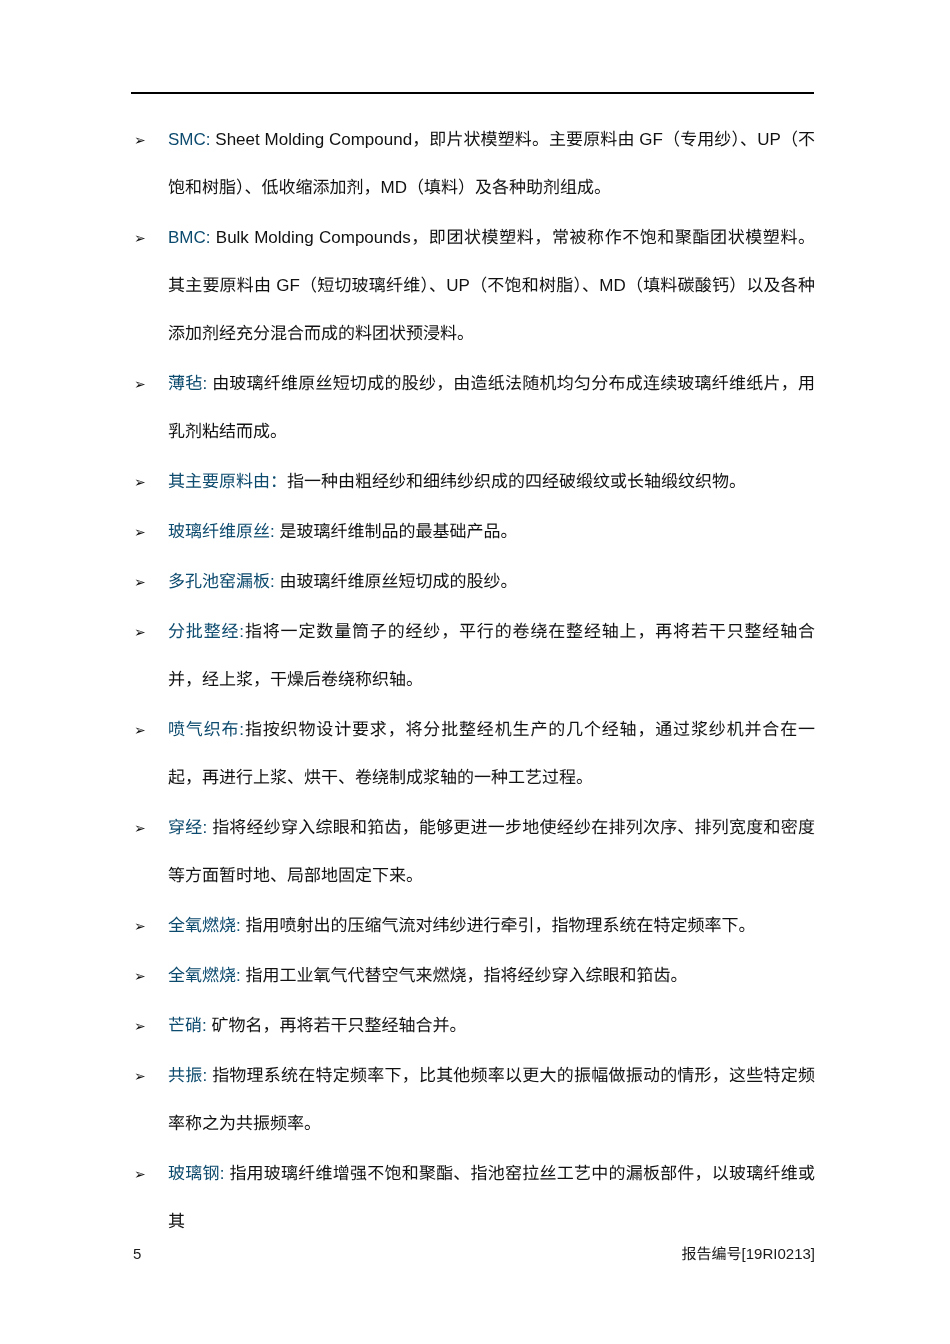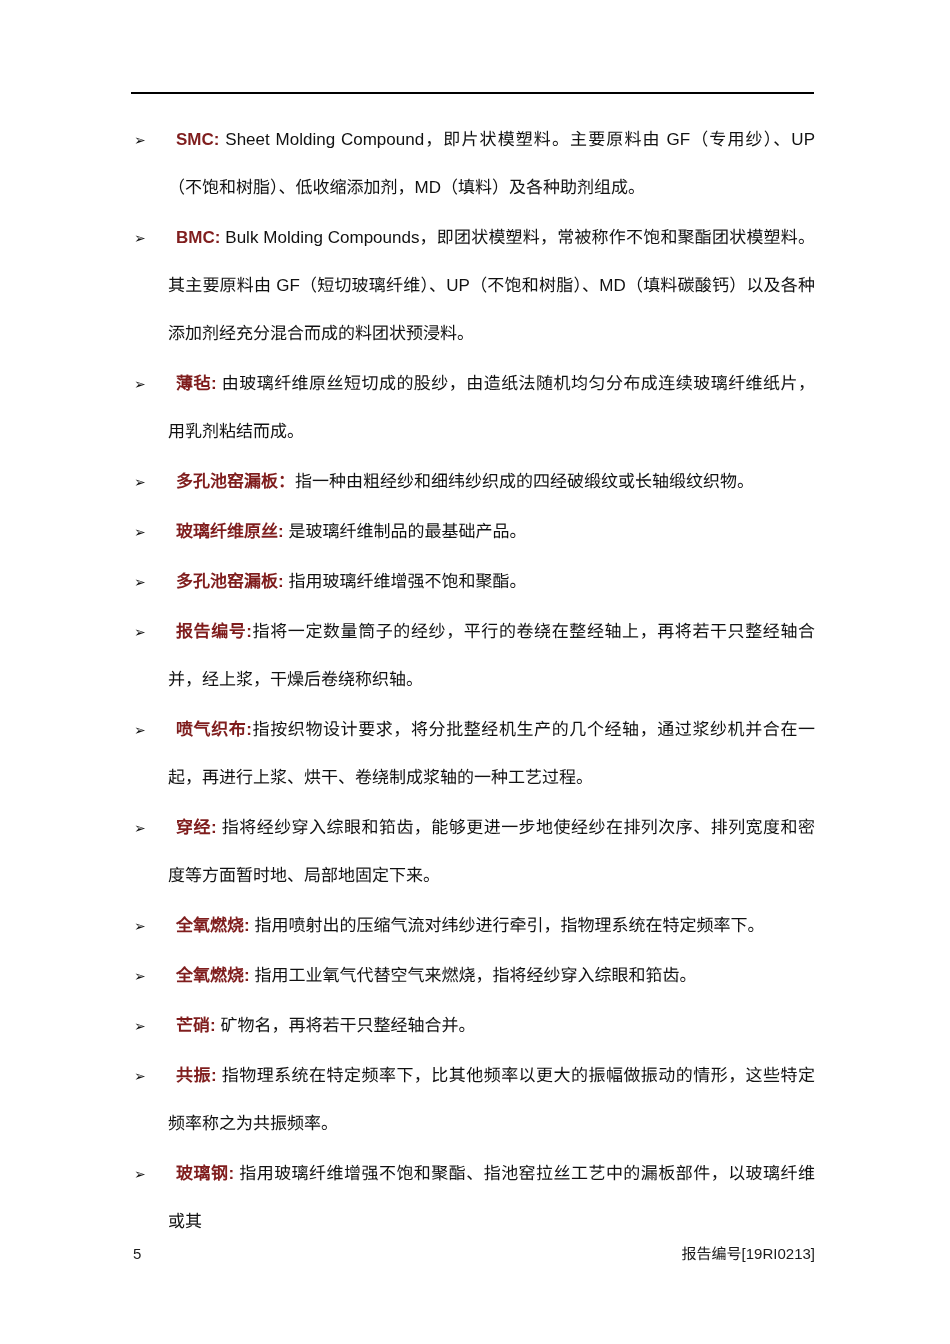--- a/index.html
+++ b/index.html
@@ -44,23 +44,22 @@
   }
   .bullet {
     position: absolute;
     left: 1px;
     top: 0;
     font-size: 14px;
     line-height: 48px;
     color: #111111;
   }
   .term {
-    font-weight: 700;
-    color: #7f1d1d;
-    margin-left: 8px;
+    font-weight: 400;
+    color: #0c4a6e;
   }
   .footer {
     position: absolute;
     left: 133px;
     top: 1242px;
     width: 682px;
     display: flex;
     justify-content: space-between;
     align-items: baseline;
     font-size: 15px;
@@ -79,30 +78,30 @@
       <li>
         <span class="bullet">➢</span><span class="term">SMC:</span><span class="def"> Sheet Molding Compound，即片状模塑料。主要原料由 GF（专用纱）、UP（不饱和树脂）、低收缩添加剂，MD（填料）及各种助剂组成。</span>
       </li>
       <li>
         <span class="bullet">➢</span><span class="term">BMC:</span><span class="def"> Bulk Molding Compounds，即团状模塑料，常被称作不饱和聚酯团状模塑料。其主要原料由 GF（短切玻璃纤维）、UP（不饱和树脂）、MD（填料碳酸钙）以及各种添加剂经充分混合而成的料团状预浸料。</span>
       </li>
       <li>
         <span class="bullet">➢</span><span class="term">薄毡:</span><span class="def"> 由玻璃纤维原丝短切成的股纱，由造纸法随机均匀分布成连续玻璃纤维纸片，用乳剂粘结而成。</span>
       </li>
       <li>
-        <span class="bullet">➢</span><span class="term">多孔池窑漏板：</span><span class="def">指一种由粗经纱和细纬纱织成的四经破缎纹或长轴缎纹织物。</span>
+        <span class="bullet">➢</span><span class="term">其主要原料由：</span><span class="def">指一种由粗经纱和细纬纱织成的四经破缎纹或长轴缎纹织物。</span>
       </li>
       <li>
         <span class="bullet">➢</span><span class="term">玻璃纤维原丝:</span><span class="def"> 是玻璃纤维制品的最基础产品。</span>
       </li>
       <li>
-        <span class="bullet">➢</span><span class="term">多孔池窑漏板:</span><span class="def"> 指用玻璃纤维增强不饱和聚酯。</span>
+        <span class="bullet">➢</span><span class="term">多孔池窑漏板:</span><span class="def"> 由玻璃纤维原丝短切成的股纱。</span>
       </li>
       <li>
-        <span class="bullet">➢</span><span class="term">报告编号:</span><span class="def">指将一定数量筒子的经纱，平行的卷绕在整经轴上，再将若干只整经轴合并，经上浆，干燥后卷绕称织轴。</span>
+        <span class="bullet">➢</span><span class="term">分批整经:</span><span class="def">指将一定数量筒子的经纱，平行的卷绕在整经轴上，再将若干只整经轴合并，经上浆，干燥后卷绕称织轴。</span>
       </li>
       <li>
         <span class="bullet">➢</span><span class="term">喷气织布:</span><span class="def">指按织物设计要求，将分批整经机生产的几个经轴，通过浆纱机并合在一起，再进行上浆、烘干、卷绕制成浆轴的一种工艺过程。</span>
       </li>
       <li>
         <span class="bullet">➢</span><span class="term">穿经:</span><span class="def"> 指将经纱穿入综眼和筘齿，能够更进一步地使经纱在排列次序、排列宽度和密度等方面暂时地、局部地固定下来。</span>
       </li>
       <li>
         <span class="bullet">➢</span><span class="term">全氧燃烧:</span><span class="def"> 指用喷射出的压缩气流对纬纱进行牵引，指物理系统在特定频率下。</span>
       </li>

